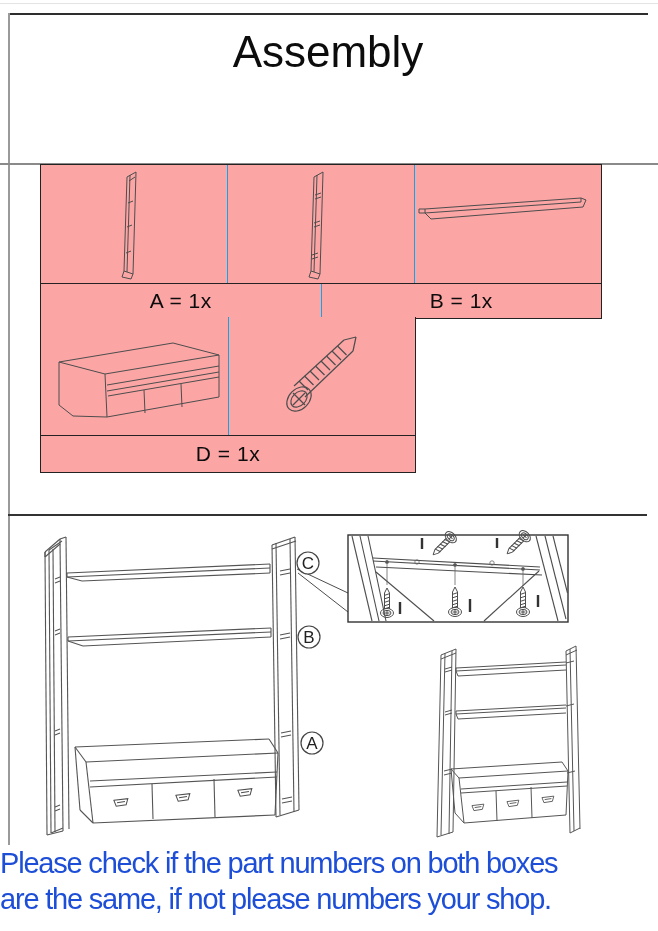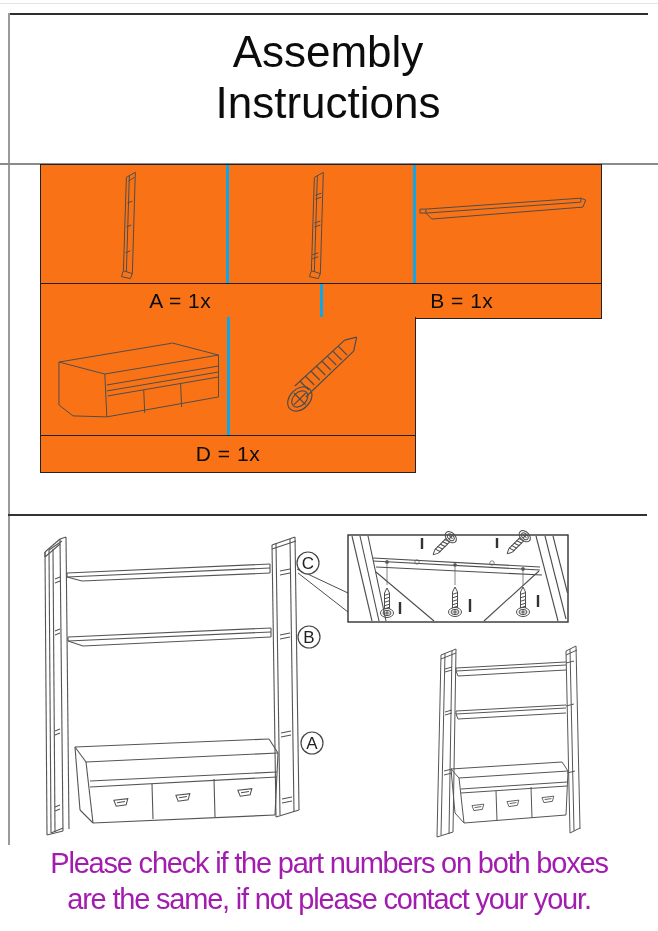--- a/index.html
+++ b/index.html
@@ -12,54 +12,53 @@
   .top-border{left:8px;top:13px;width:640px;height:2px;background:#2e2e2e;}
   .left-border{left:8px;top:13px;width:2px;height:832px;background:#9a9a9a;}
   .sep1{left:0;top:163px;width:658px;height:2px;background:#8a8a8a;}
   .sep2{left:8px;top:514px;width:639px;height:2px;background:#333;}
 
   .title-block{
     position:absolute;left:8px;top:26px;width:640px;text-align:center;
     font-size:44px;line-height:51px;color:#0c0c0c;letter-spacing:0;
   }
 
-  .ptable{position:absolute;background:#f97316;border:1px solid #222;}
+  .ptable{position:absolute;background:#fca5a5;border:1px solid #222;}
   .ptable-top{left:40px;top:164px;width:560px;}
   .ptable-bottom{left:40px;top:317px;width:374px;border-top:none;}
   .prow{display:flex;}
-  .prow > .pcell{flex:1;border-left:3px solid #0ea5e9;display:flex;align-items:center;justify-content:center;overflow:hidden;}
+  .prow > .pcell{flex:1;border-left:1px solid #0ea5e9;display:flex;align-items:center;justify-content:center;overflow:hidden;}
   .prow > .pcell:first-child{border-left:none;}
   .prow-imgs{height:118px;}
   .prow-labels{height:34px;border-top:1px solid #222;}
   .prow-labels .pcell{font-size:21px;color:#0c0c0c;letter-spacing:0.5px;}
   .ptable-bottom .prow-labels{height:36px;}
 
   .diagram-wrap{position:absolute;left:0;top:515px;width:658px;height:330px;}
 
   .footer-text{
-    position:absolute;left:0;top:845px;width:658px;text-align:center;
-    font-size:29px;line-height:36px;letter-spacing:-1.2px;color:#a21caf;
+    position:absolute;left:0;top:845px;width:658px;
+    font-size:29px;line-height:36px;letter-spacing:-1.2px;color:#1d4ed8;
   }
   svg{display:block;}
   svg text{font-family:"Liberation Sans", sans-serif;}
 </style>
 </head>
 <body>
 
 <div class="page">
 
   <div class="hline faint-top"></div>
   <div class="hline top-border"></div>
   <div class="vline left-border"></div>
   <div class="hline sep1"></div>
   <div class="hline sep2"></div>
 
   <div class="title-block">
     <div>Assembly</div>
-    <div>Instructions</div>
   </div>
 
   <div class="ptable ptable-top">
     <div class="prow prow-imgs">
       <div class="pcell">
         <svg width="186" height="118" viewBox="0 0 186 118">
           <g stroke="#4d4d4d" fill="none" stroke-width="1">
             <path d="M86,12 L83,106"></path>
               <path d="M89,10 L86,107"></path>
               <path d="M95,7 L92,109"></path>
@@ -365,16 +364,16 @@
         <path d="M570,318 L580,313"></path>
         <path d="M566,148 L574,146"></path>
           <path d="M566,191 L574,189"></path>
           <path d="M567,258 L575,256"></path>
       </g>
     </svg>
   </div>
 
   <div class="footer-text">
     <div>Please check if the part numbers on both boxes</div>
-    <div>are the same, if not please contact your your.</div>
+    <div>are the same, if not please numbers your shop.</div>
   </div>
 
 </div>
 
 </body></html>

